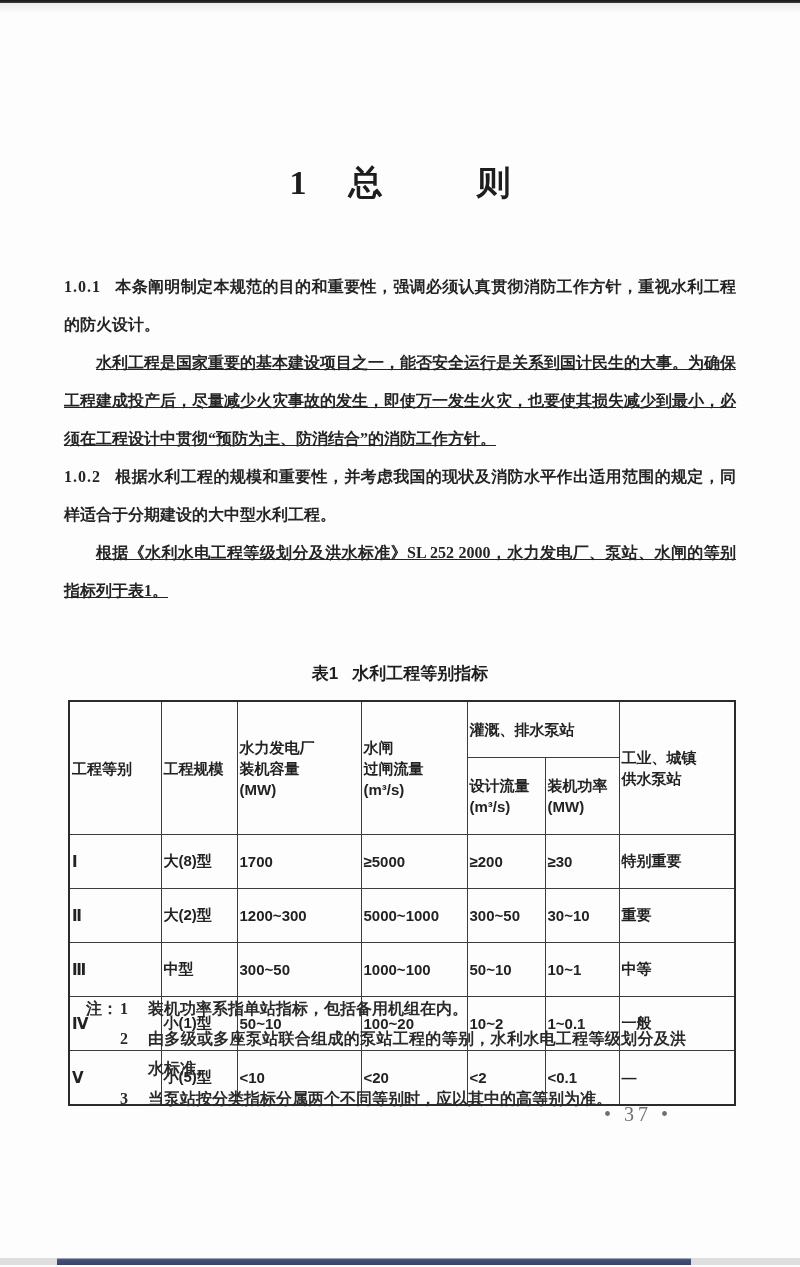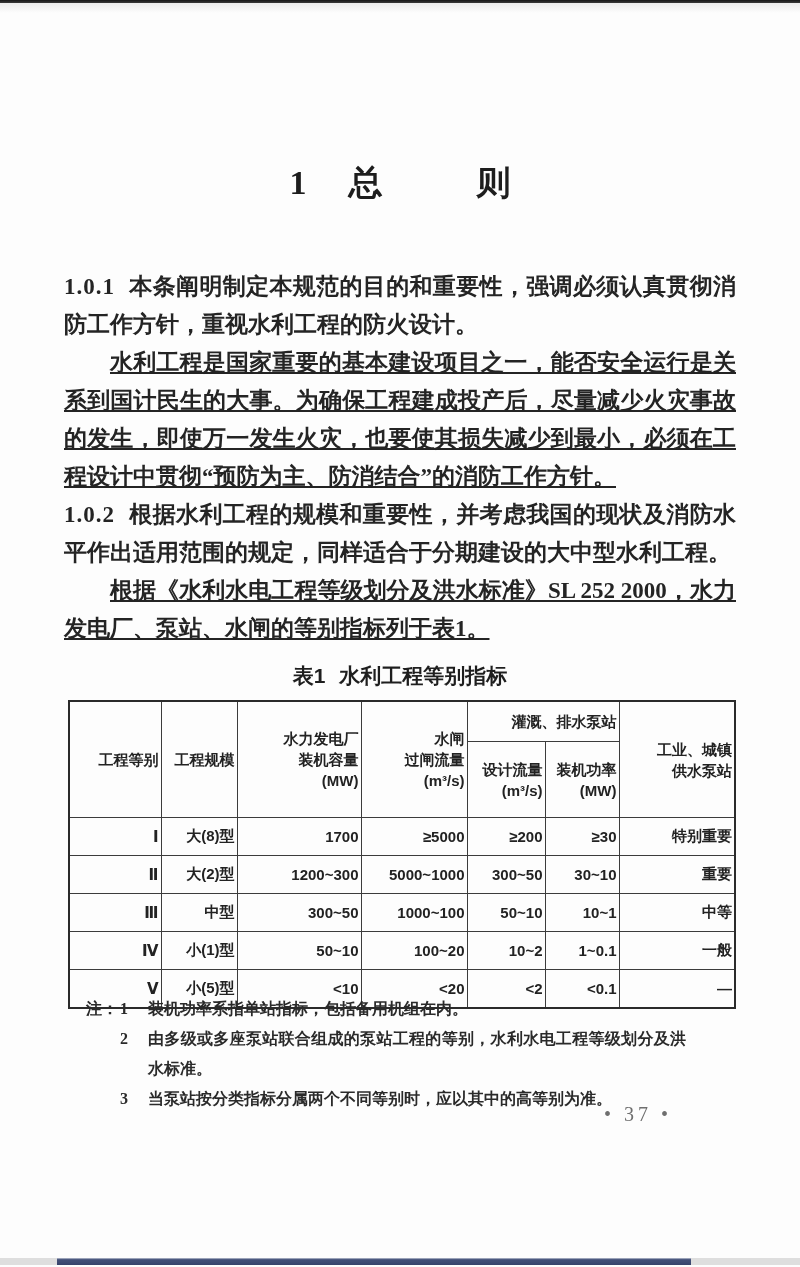--- a/index.html
+++ b/index.html
@@ -20,41 +20,41 @@
   }
   .chapter-title {
     position:absolute; top:160px; left:64px; width:672px;
     display:flex; justify-content:center; align-items:baseline;
     font-size:34px; font-weight:700; color:#1d1d1d;
   }
   .chapter-title .num { margin-right:42px; }
   .chapter-title .w1  { margin-right:94px; }
   .body-text {
     position:absolute; top:268px; left:64px; width:672px;
-    font-size:23px; line-height:38px; font-weight:600;
+    font-size:16px; line-height:38px; font-weight:600;
     text-align:justify; text-justify:inter-character; color:#242424;
   }
   .para { margin:0; }
   .para.indent { text-indent:2em;text-decoration:underline; }
   .para .clause-num { font-weight:700; letter-spacing:1px; margin-right:14px; }
   .tbl-caption {
     position:absolute; top:662px; left:64px; width:672px;
     display:flex; justify-content:center; gap:14px;
-    font-size:21px; font-weight:700; color:#1e1e1e;
+    font-size:17px; font-weight:700; color:#1e1e1e;
     font-family:"Liberation Sans","DejaVu Sans",sans-serif;
   }
   table.grade-table {
     position:absolute; top:700px; left:68px;
     width:666px; border-collapse:collapse; table-layout:fixed;
     font-family:"Liberation Sans","DejaVu Sans",sans-serif;
     color:#222;
   }
   table.grade-table th, table.grade-table td {
-    border:1px solid #3c3c3c; text-align:right; vertical-align:middle;
-    padding:9px 2px;
+    border:1px solid #3c3c3c; text-align:left; vertical-align:middle;
+    padding:17px 2px;
   }
   table.grade-table { border:2px solid #2b2b2b; }
   table.grade-table th {
     font-size:15px; font-weight:600; white-space:pre-line; line-height:21px;
   }
   table.grade-table td { font-size:15px; height:34px; font-weight:600; }
   .th-group { height:36px; }
   .th-sub   { height:76px; }
   .notes {
     position:absolute; top:994px; left:86px; width:600px;

